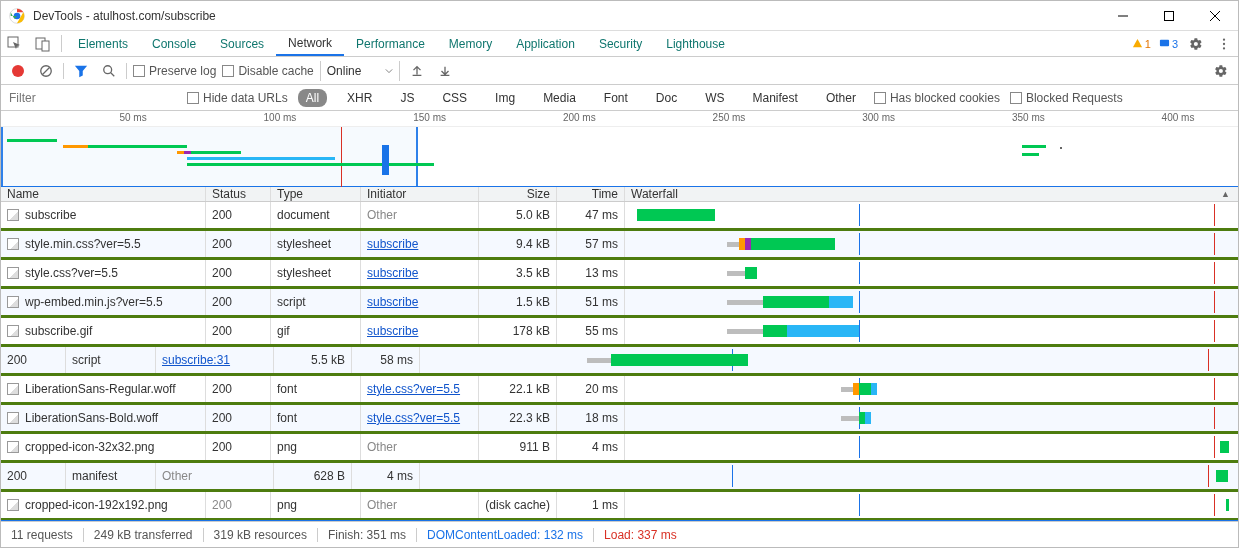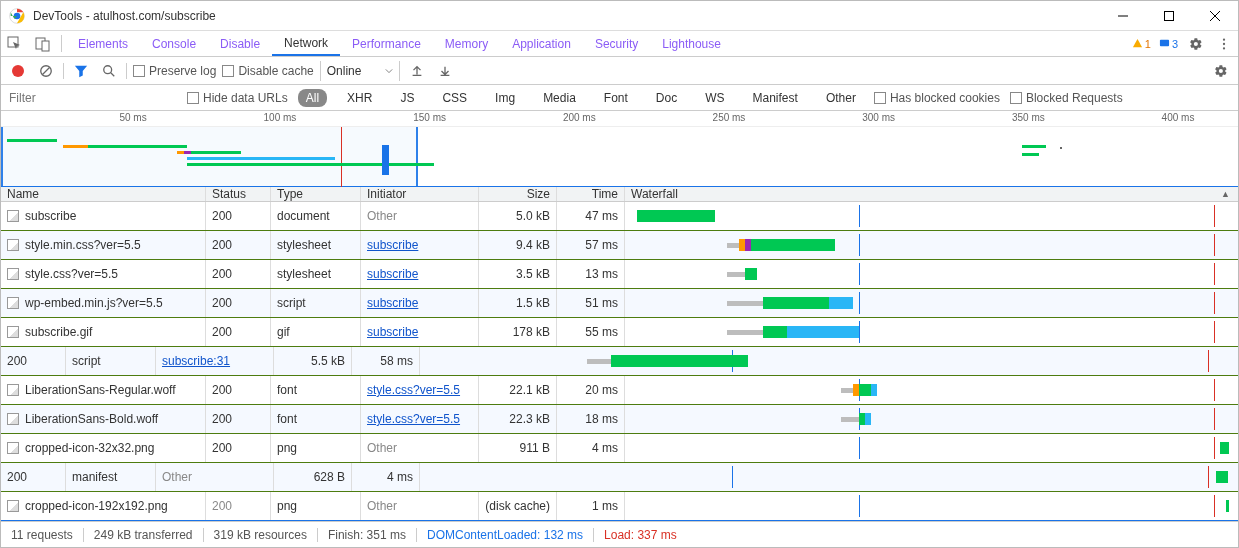--- a/index.html
+++ b/index.html
@@ -6,21 +6,21 @@
 body { background: #fff; font-size: 12px; color: #333; width: 1239px; height: 548px; overflow: hidden; border: 1px solid #bbb; display: flex; flex-direction: column; }
 .titlebar { height: 30px; display: flex; align-items: center; padding: 0 0 0 8px; background: #fff; border-bottom: 1px solid #ddd; }
 .titlebar .chrome-ico { width: 16px; height: 16px; margin-right: 8px; }
 .titlebar .title { font-size: 12px; color: #333; flex: 1; }
 .win-controls { display: flex; }
 .win-btn { width: 46px; height: 30px; display: flex; align-items: center; justify-content: center; color: #000; }
 
 .tabbar { height: 26px; display: flex; align-items: stretch; border-bottom: 1px solid #ccc; }
 .tb-icon { width: 28px; display: flex; align-items: center; justify-content: center; color: #666; }
 .tb-sep { width: 1px; background: #ccc; margin: 4px 4px; }
-.tab { padding: 0 12px; display: flex; align-items: center; font-size: 12px; color: #8b5cf6; cursor: default; }
+.tab { padding: 0 12px; display: flex; align-items: center; font-size: 12px; color: #0f766e; cursor: default; }
 .tab.active { border-bottom: 2px solid #1a73e8; color: #333; }
 .tabbar .spacer { flex: 1; }
 .warn-badge { display: flex; align-items: center; gap: 2px; padding: 0 4px; font-size: 11px; }
 .warn-badge.yw { color: #e37400; }
 .warn-badge.bl { color: #1a73e8; }
 
 .toolbar { height: 28px; display: flex; align-items: center; border-bottom: 1px solid #ccc; padding: 0 6px; gap: 6px; }
 .tool-ico { width: 22px; height: 22px; display: flex; align-items: center; justify-content: center; border-radius: 3px; }
 .record-dot { width: 12px; height: 12px; background: #e53935; border-radius: 50%; }
 .tool-sep { width: 1px; height: 16px; background: #ccc; }
@@ -48,21 +48,21 @@
 .thead { background: #f1f3f4; border-bottom: 1px solid #ccc; font-size: 12px; color: #333; }
 .thead > div, .trow > div { padding: 0 6px; border-right: 1px solid #ddd; overflow: hidden; white-space: nowrap; text-overflow: ellipsis; height: 100%; display: flex; align-items: center; }
 .col-name { width: 205px; }
 .col-status { width: 65px; }
 .col-type { width: 90px; }
 .col-initiator { width: 118px; }
 .col-size { width: 78px; justify-content: flex-end; }
 .col-time { width: 68px; justify-content: flex-end; }
 .col-waterfall { flex: 1; position: relative; border-right: none !important; }
 .thead .col-waterfall::after { content: "▲"; color:#666; font-size:9px; position:absolute; right:8px; }
-.trow { border-bottom: 1px solid #4d7c0f; }
+.trow { border-bottom: 3px solid #4d7c0f; }
 .trow.even { background: #f5f9ff; }
 .file-ico { width: 12px; height: 12px; border: 1px solid #999; margin-right: 6px; flex-shrink: 0; background: linear-gradient(135deg, #fff 60%, #ddd 60%); }
 .initiator-link { color: #1155cc; text-decoration: underline; }
 .initiator-other { color: #888; }
 .wf { position: relative; height: 12px; width: 100%; }
 .wf-seg { position: absolute; height: 12px; top: 0; }
 .wf-gray { background: #bdbdbd; height:5px; top:4px; }
 .wf-orange { background: #ff9800; }
 .wf-purple { background: #9c27b0; }
 .wf-green { background: #00c853; }
@@ -118,21 +118,21 @@
   <div class="tb-icon">
       <svg width="16" height="16" viewBox="0 0 16 16">
         <rect x="1" y="2" width="9" height="11" fill="none" stroke="#666"></rect>
         <rect x="7" y="5" width="7" height="10" fill="#fff" stroke="#666"></rect>
       </svg>
     </div>
   <div class="tb-sep"></div>
   <div id="main-tabs" style="display:flex;">
       <div class="tab">Elements</div>
       <div class="tab">Console</div>
-      <div class="tab">Disable</div>
+      <div class="tab">Sources</div>
       <div class="tab active">Network</div>
       <div class="tab">Performance</div>
       <div class="tab">Memory</div>
       <div class="tab">Application</div>
       <div class="tab">Security</div>
       <div class="tab">Lighthouse</div>
     </div>
   <div class="spacer"></div>
   <div class="warn-badge yw">
       <svg width="11" height="11" viewBox="0 0 12 12">

